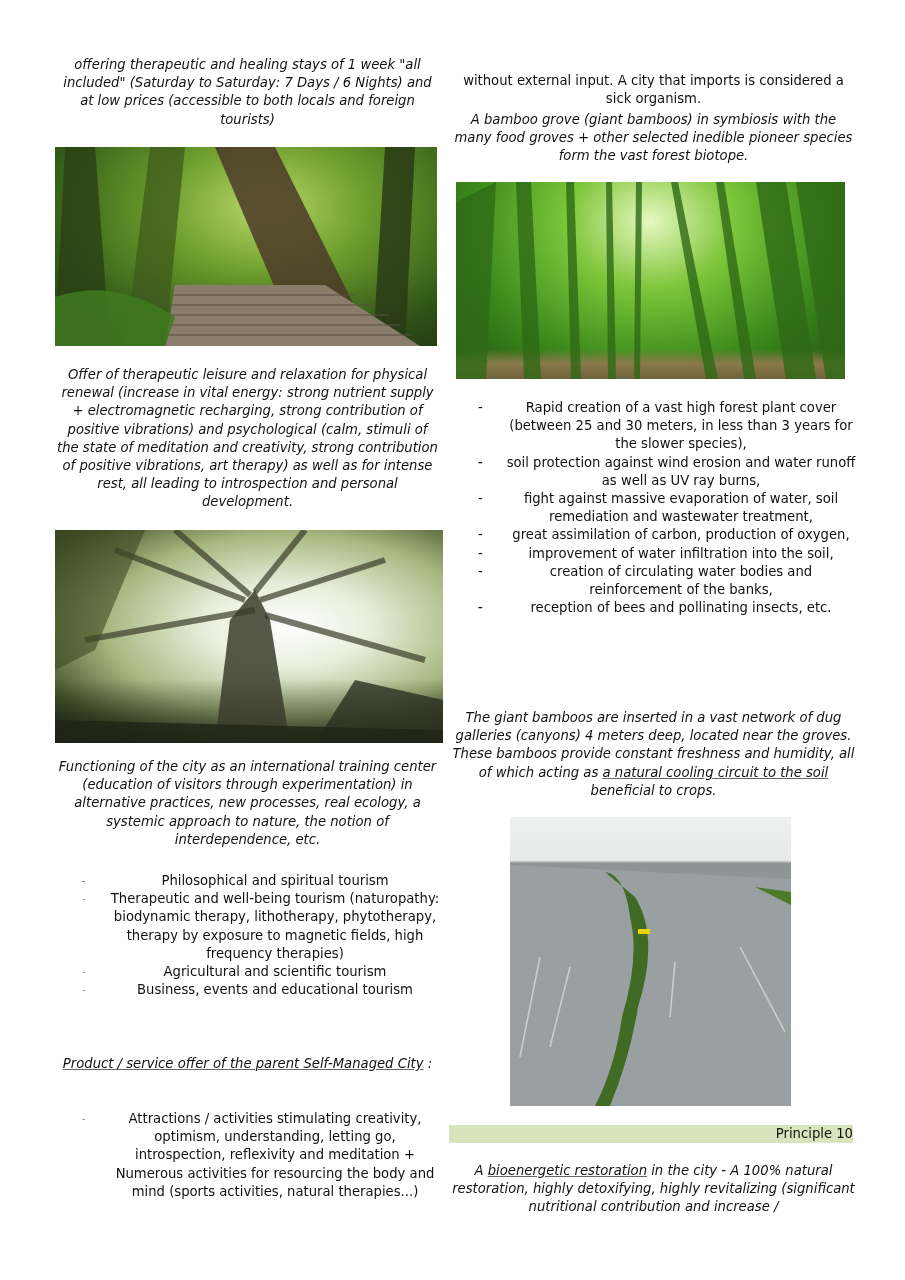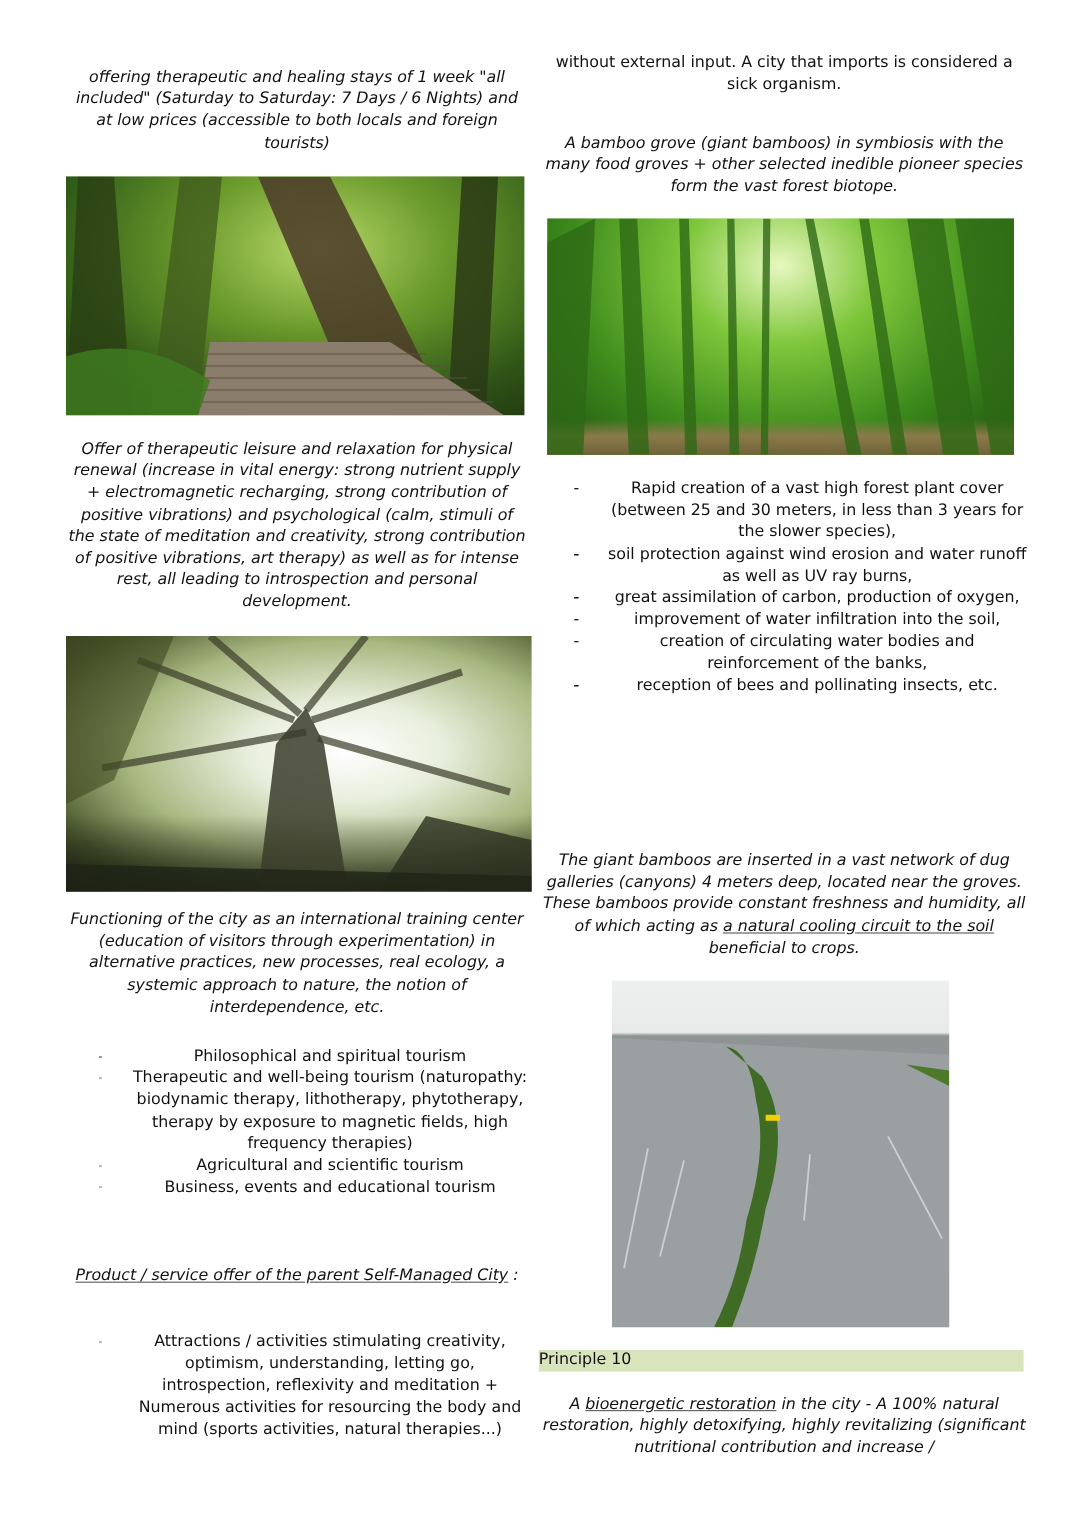--- a/index.html
+++ b/index.html
@@ -13,21 +13,21 @@
     .right { left: 451px; width: 405px; }
     .it { font-style: italic; }
     p { margin: 0; }
     .u { text-decoration: underline; text-decoration-color: #666; }
     .img { position: absolute; overflow: hidden; }
     ul.dash { list-style: none; margin: 0; padding: 0; }
     ul.dash li { position: relative; }
     ul.dash li .bullet { position: absolute; }
     .principle {
       position: absolute; left: 449px; top: 1125px; width: 404px; height: 18px;
-      background: #d8e4bc; text-align: left; font-size: 13.2px; line-height: 18px;
+      background: #d8e4bc; text-align: right; font-size: 13.2px; line-height: 18px;
     }
     
     .forest {
       background:
         linear-gradient(180deg, rgba(0,0,0,0) 60%, rgba(40,30,20,0.2) 100%),
         radial-gradient(ellipse at 55% 30%, #b8d86a 0%, #6c9c2c 35%, #2f5a17 75%, #1d3a0f 100%);
     }
     .bamboo {
       background:
         linear-gradient(180deg, rgba(0,0,0,0) 85%, #8a7a4a 92%, #6f6338 100%),
@@ -95,21 +95,21 @@
 </ul>
 
 <div class="col left it" style="top:1055px;">
   <p><span class="u">Product / service offer of the parent Self-Managed City</span><span> :</span></p>
 </div>
 
 <ul class="dash col left" style="top:1110px; left:110px; width:330px;">
   <li><span class="bullet" style="left:-28px; font-size:9px; color:#666;">-</span><span>Attractions / activities stimulating creativity, optimism, understanding, letting go, introspection, reflexivity and meditation + Numerous activities for resourcing the body and mind (sports activities, natural therapies...)</span></li>
 </ul>
 
-<div class="col right" style="top:44px;">
+<div class="col right" style="top:72px;">
   <p>without external input. A city that imports is considered a sick organism.</p>
 </div>
 
 <div class="col right it" style="top:111px;">
   <p>A bamboo grove (giant bamboos) in symbiosis with the many food groves + other selected inedible pioneer species form the vast forest biotope.</p>
 </div>
 
 <div class="img bamboo" style="left:456px; top:182px; width:389px; height:197px;">
   <svg width="389" height="197" viewBox="0 0 389 197">
     <g fill="#2f6a16" opacity="0.8">
@@ -123,21 +123,21 @@
       <path d="M300 0 L330 0 L360 197 L330 197 Z"></path>
       <path d="M340 0 L389 0 L389 197 L370 197 Z"></path>
     </g>
   </svg>
 </div>
 
 <ul class="dash col right" style="top:399px; left:506px; width:350px;">
   <li><span class="bullet" style="left:-28px;">-</span><span>Rapid creation of a vast high forest plant cover (between 25 and 30 meters, in less than 3 years for the slower species),</span></li>
   <li><span class="bullet" style="left:-28px;">-</span></li>
   <li><span class="bullet" style="left:-28px;">-</span><span>soil protection against wind erosion and water runoff as well as UV ray burns,</span></li>
-  <li><span class="bullet" style="left:-28px;">-</span></li>
+  <li><span class="bullet" style="left:-28px;">-</span><span>fight against massive evaporation of water, soil remediation and wastewater treatment,</span></li>
   <li><span class="bullet" style="left:-28px;">-</span><span>great assimilation of carbon, production of oxygen,</span></li>
   <li><span class="bullet" style="left:-28px;">-</span><span>improvement of water infiltration into the soil,</span></li>
   <li><span class="bullet" style="left:-28px;">-</span><span>creation of circulating water bodies and reinforcement of the banks,</span></li>
   <li><span class="bullet" style="left:-28px;">-</span></li>
   <li><span class="bullet" style="left:-28px;">-</span><span>reception of bees and pollinating insects, etc.</span></li>
 </ul>
 
 <div class="col right it" style="top:709px;">
   <p><span>The giant bamboos are inserted in a vast network of dug galleries (canyons) 4 meters deep, located near the groves. These bamboos provide constant freshness and humidity, all of which acting as </span><span class="u">a natural cooling circuit to the soil</span><span> beneficial to crops.</span></p>
 </div>

